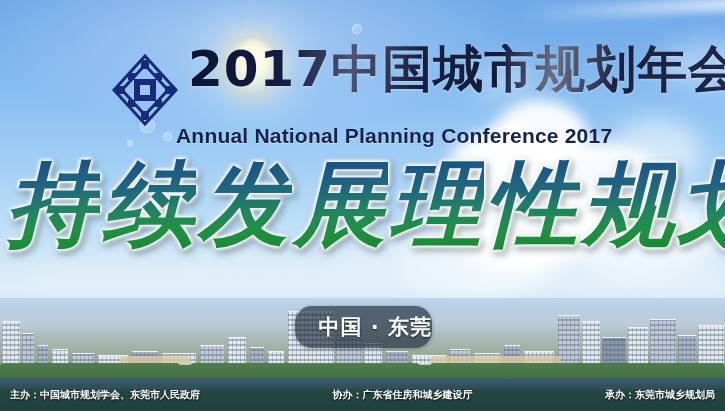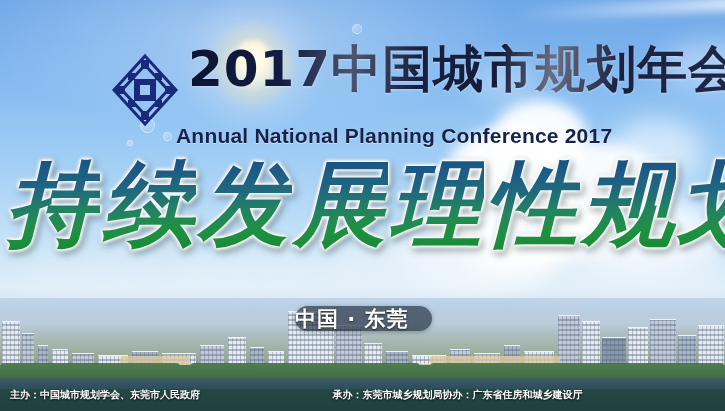--- a/index.html
+++ b/index.html
@@ -150,24 +150,24 @@
     -webkit-text-stroke:0px;
     filter:
       drop-shadow(0 0 1.4px #ffffff) drop-shadow(0 0 1.4px #ffffff)
       drop-shadow(0 0 2.2px #ffffff) drop-shadow(2px 3px 3px rgba(40,60,60,.45));
     padding:0 2px;
   }
   .gap{width:34px;}
 
   
   .loc-badge{
-    position:absolute;left:295px;top:306px;width:137px;height:25px;
+    position:absolute;left:295px;top:306px;width:137px;height:42px;
     border-radius:17px;
     background:rgba(18,32,48,.62);
-    display:flex;align-items:center;justify-content:flex-start;
+    display:flex;align-items:center;justify-content:flex-end;
     box-shadow:0 1px 4px rgba(0,0,0,.3);
   }
   .loc-badge span{
     color:#ffffff;font-size:21px;font-weight:bold;letter-spacing:1px;
     font-family:"DejaVu Sans","Liberation Sans",sans-serif;
     text-shadow:0 1px 2px rgba(0,0,0,.6);
   }
 
   
   .credits{
@@ -310,17 +310,17 @@
       <span class="ch">划</span>
     </div>
   </div>
 
   <div class="loc-badge">
     <span>中国 · 东莞</span>
   </div>
 
   <div class="credits">
     <span class="credit c1">主办：中国城市规划学会、东莞市人民政府</span>
+    <span class="credit c2">协办：广东省住房和城乡建设厅</span>
     <span class="credit c3">承办：东莞市城乡规划局</span>
-    <span class="credit c2">协办：广东省住房和城乡建设厅</span>
   </div>
 
 </div>
 
 </body></html>

